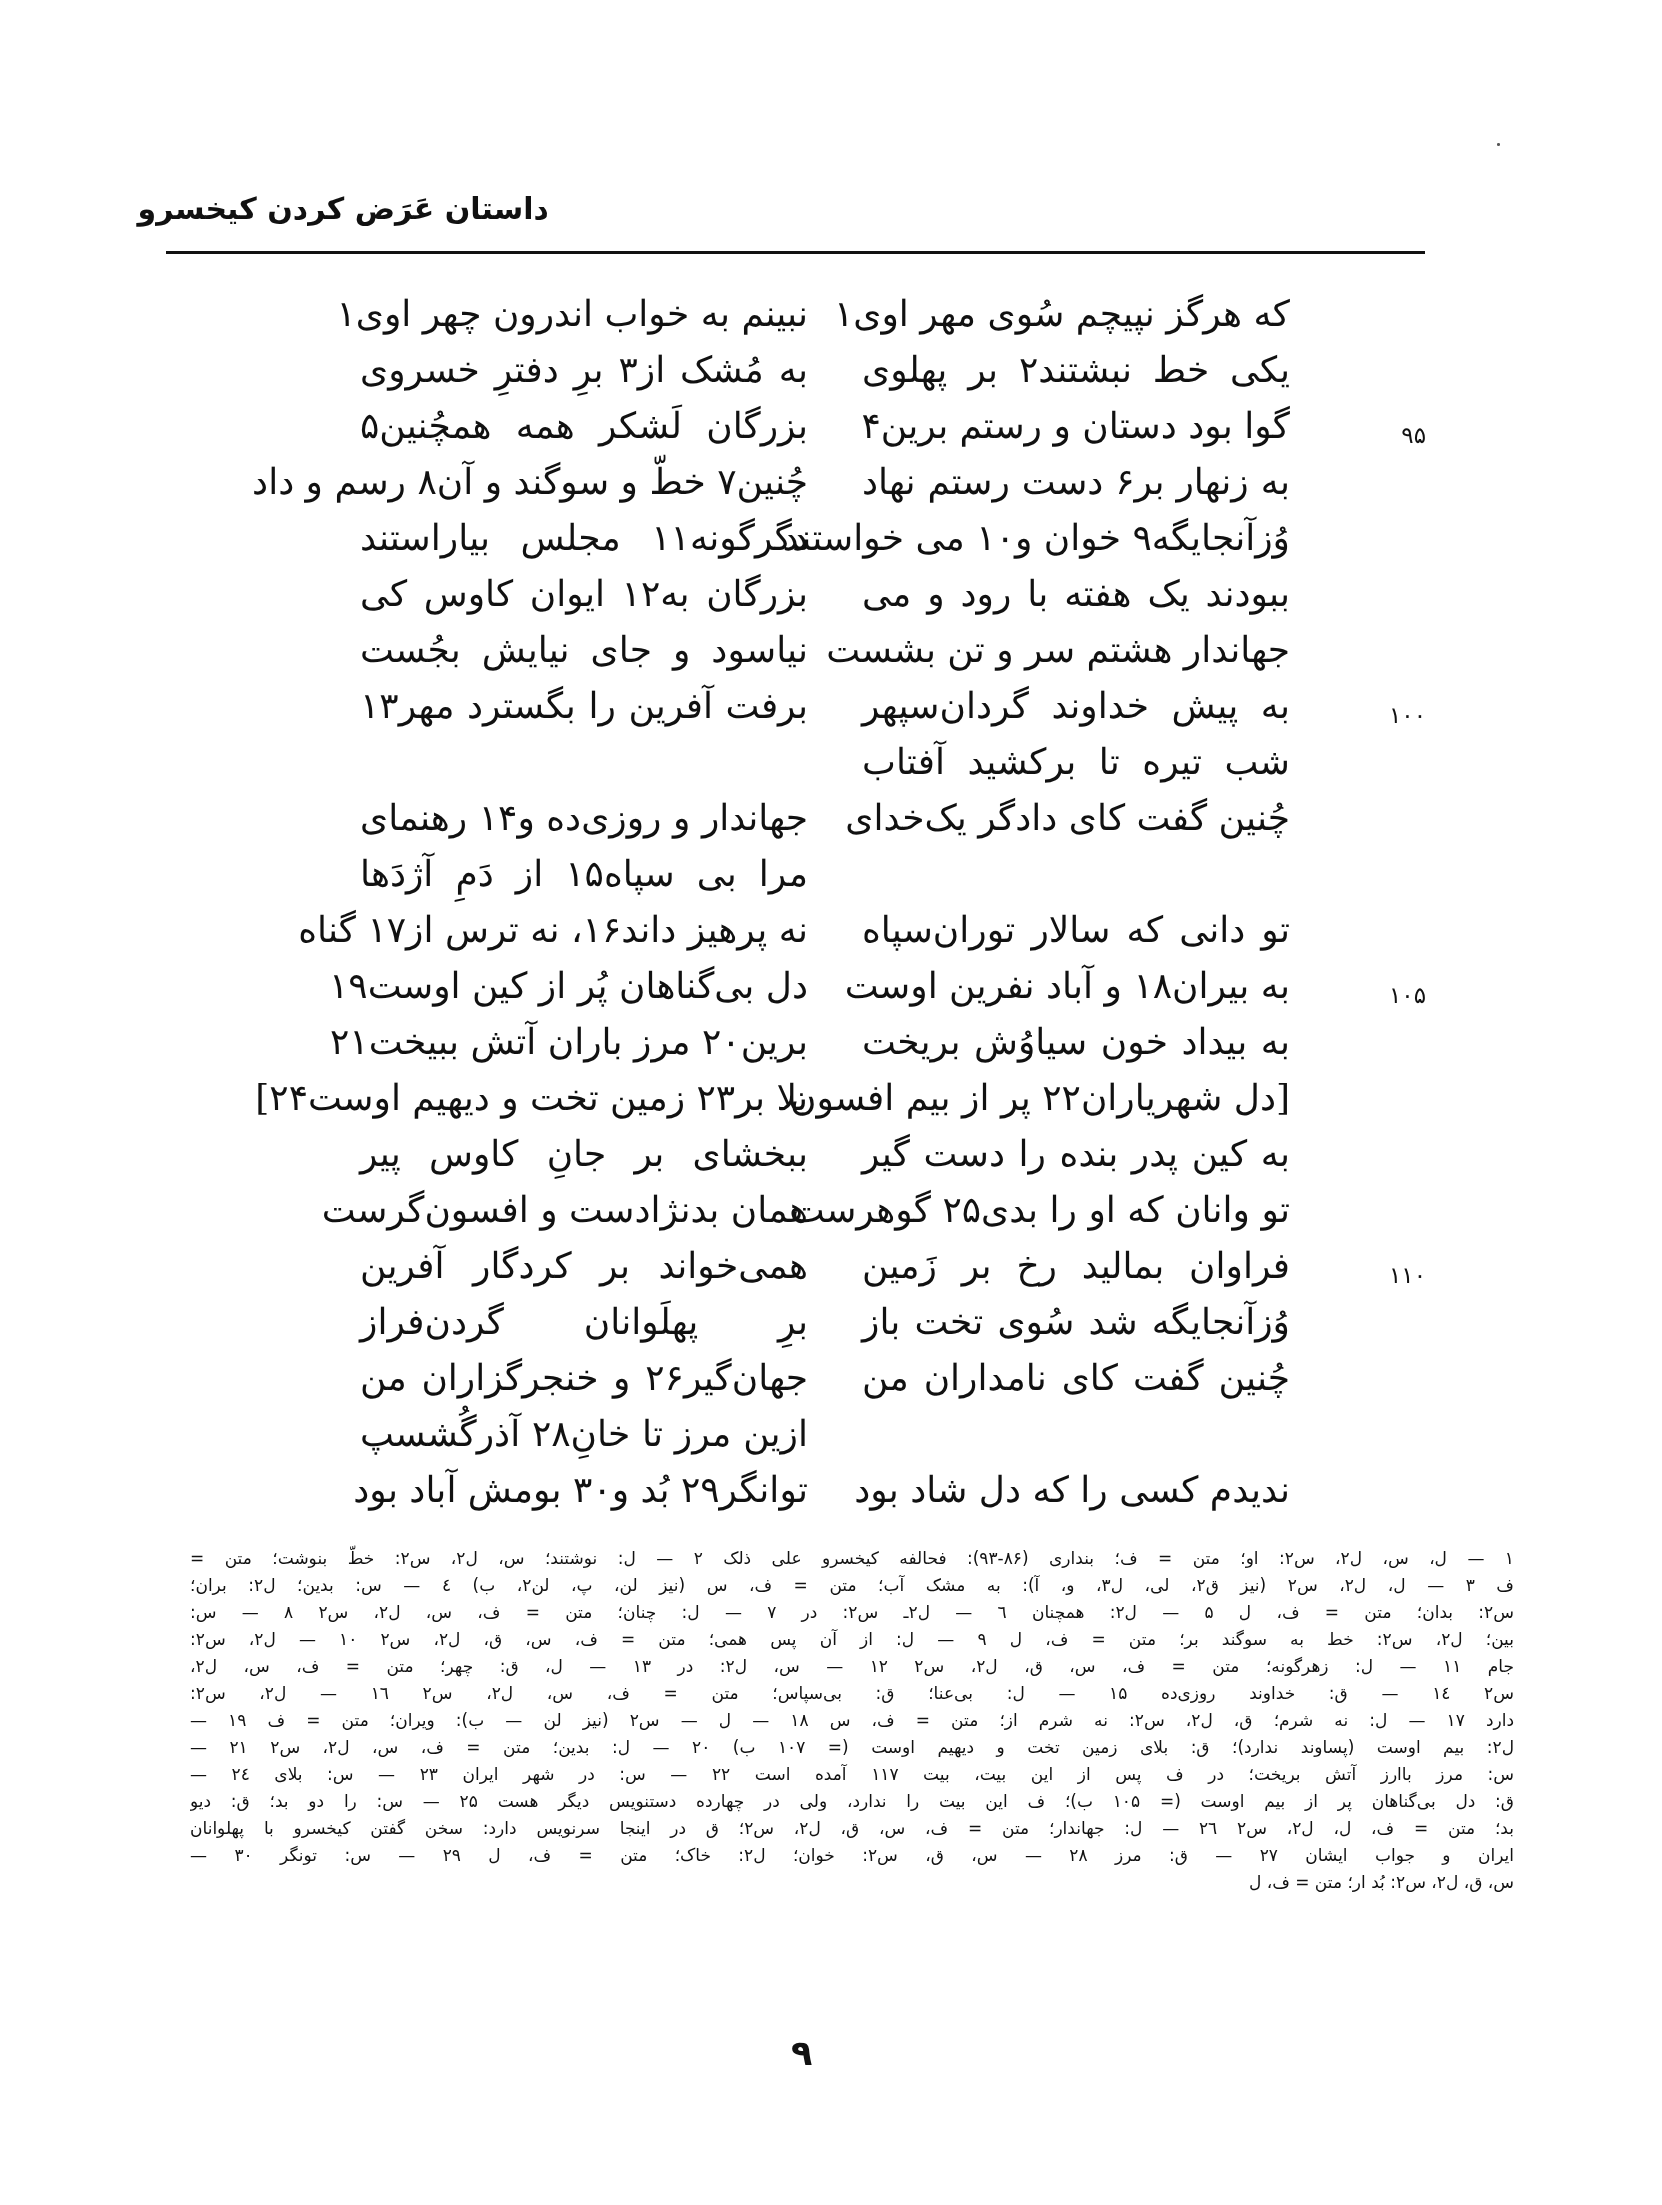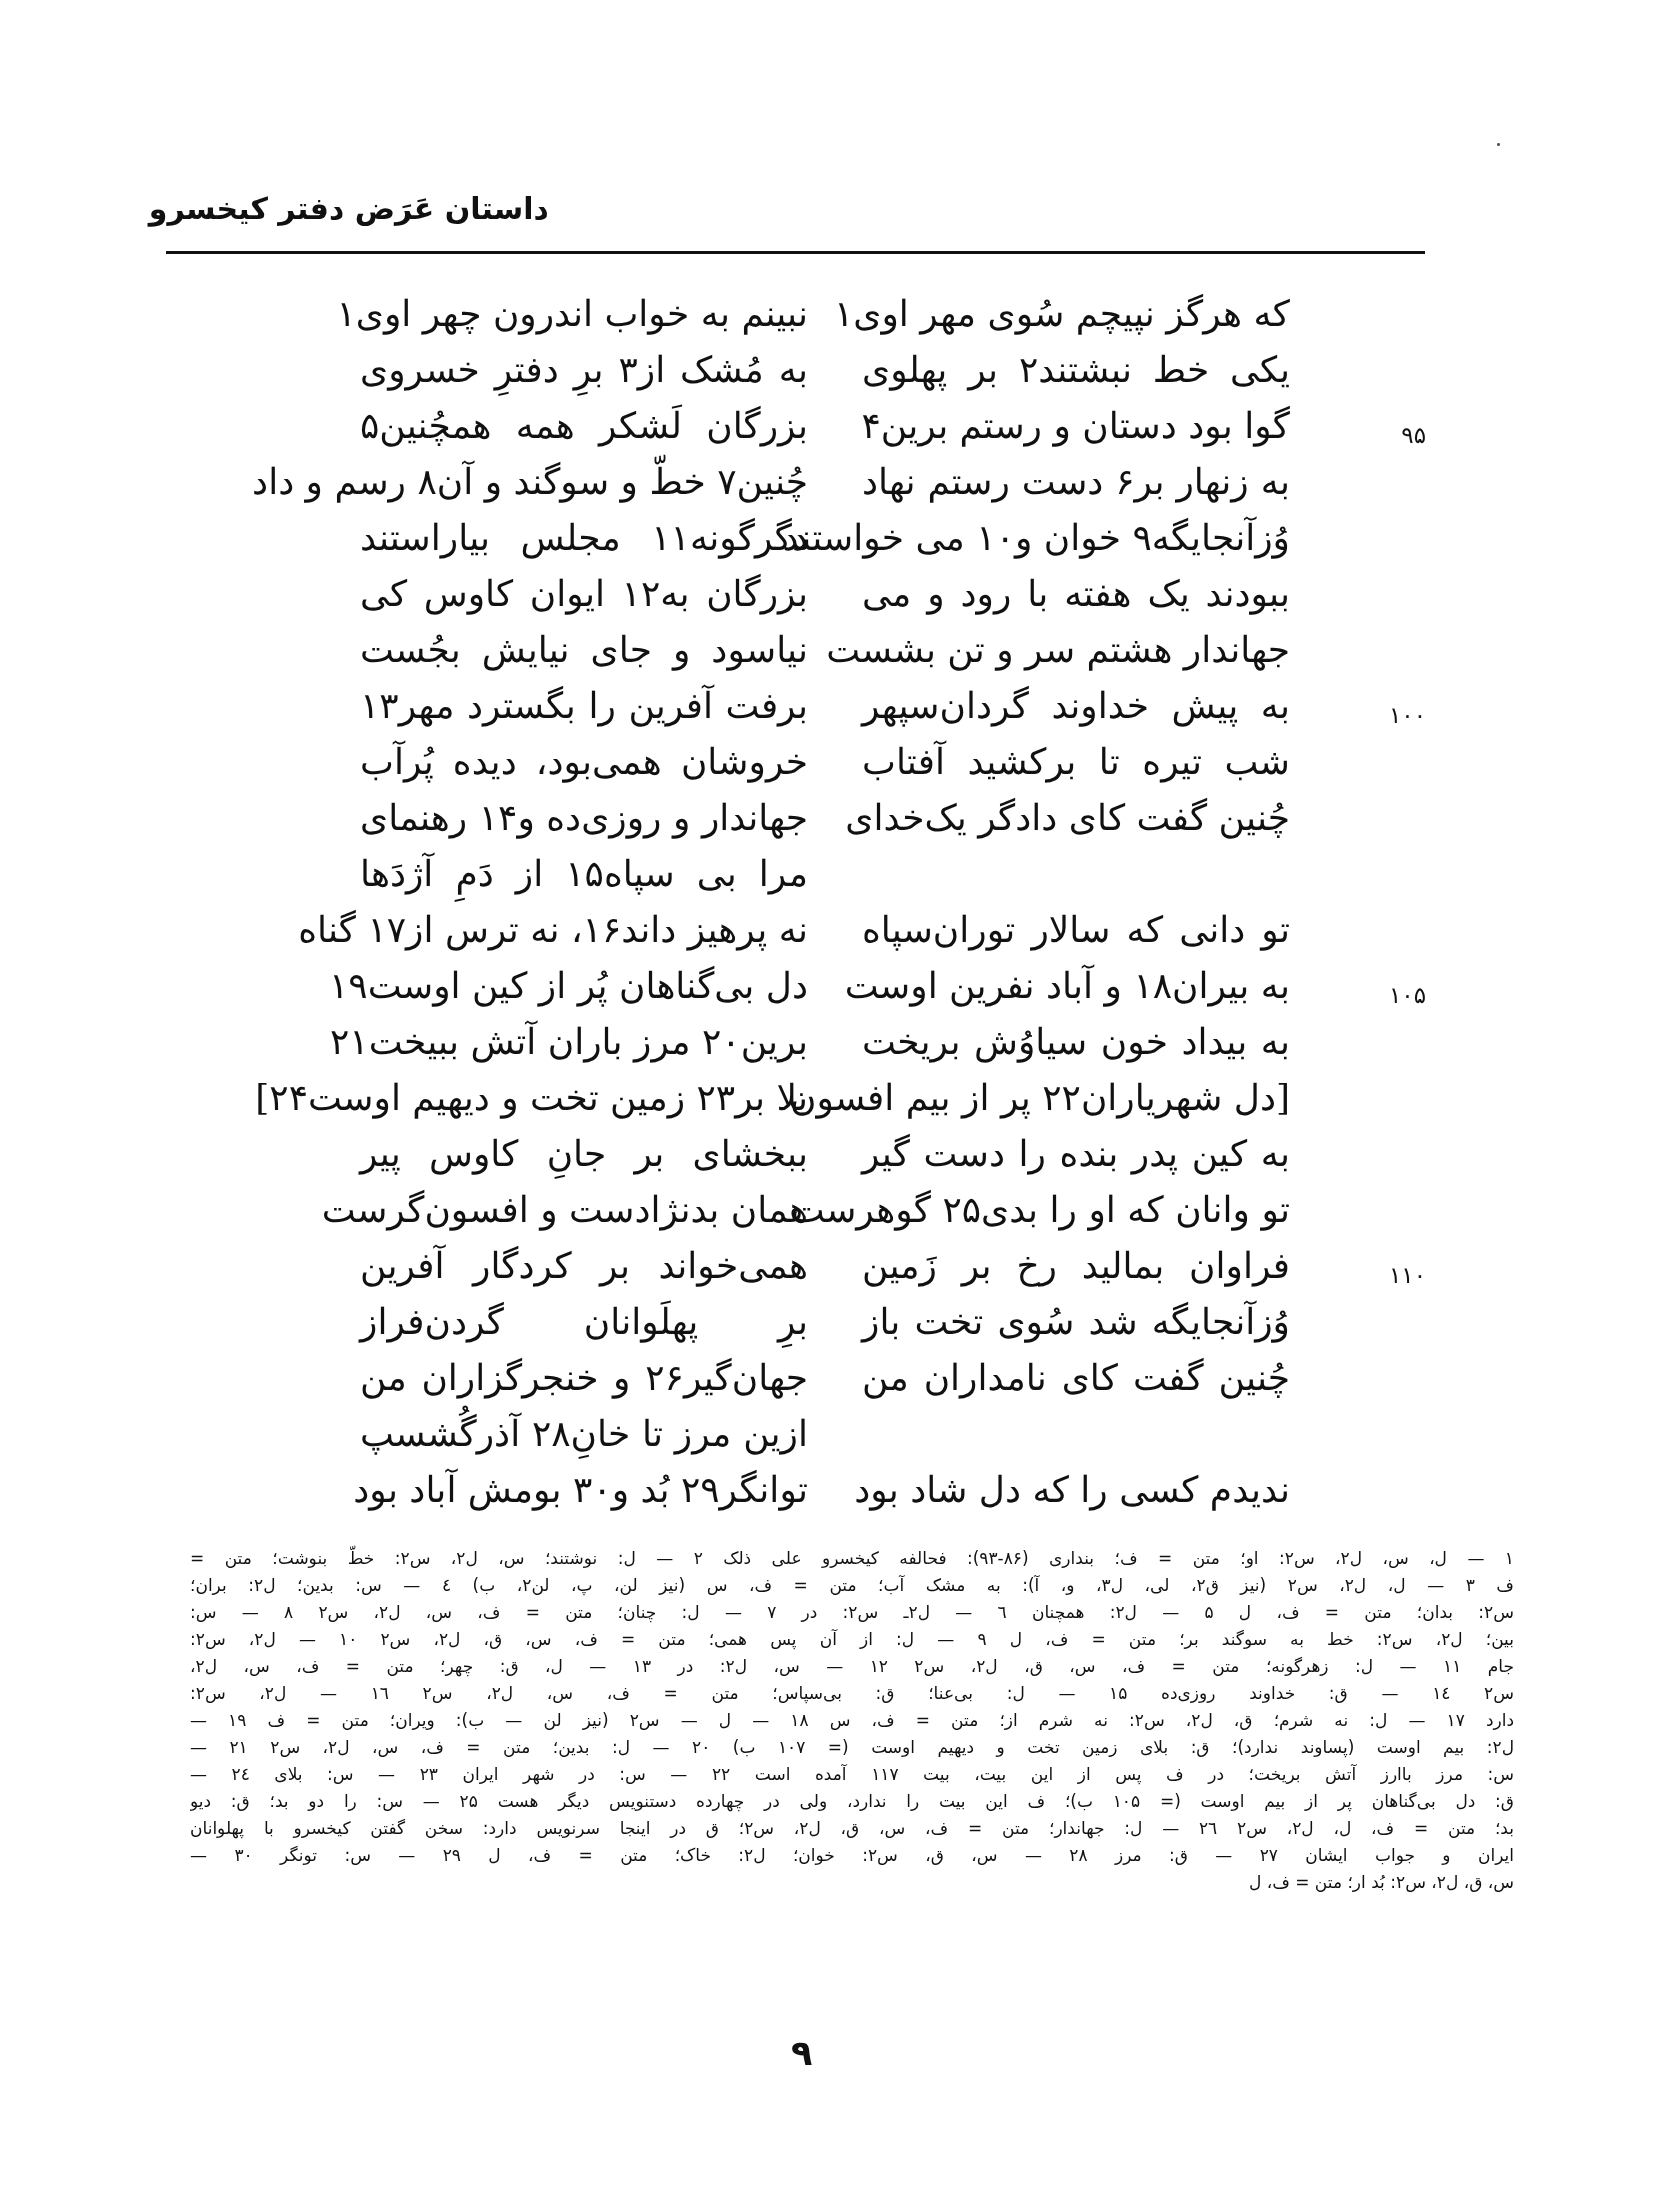--- a/index.html
+++ b/index.html
@@ -17,21 +17,21 @@
     .fn-line { white-space: nowrap; overflow: hidden; text-align: justify; text-align-last: justify; height: 27px; }
     .page-number { position: absolute; left: 791px; top: 2033px; font-size: 35px; font-weight: bold; font-family: "DejaVu Sans", sans-serif; }
     .speck { position: absolute; left: 1497px; top: 143px; width: 2.7px; height: 2.7px; background: #555; border-radius: 50%; }
   </style>
 </head>
 <body>
 
 <div class="page">
   <div class="speck"></div>
 
-  <div class="header-title">داستان عَرَض دفتر کیخسرو</div>
+  <div class="header-title">داستان عَرَض کردن کیخسرو</div>
   <div class="header-rule"></div>
 
   <div class="verse-block" id="verse-block">
       <div class="verse-row" style="top: 0px;">
         <span class="verse-num"></span>
         <span class="hemistich hem-right">که هرگز نپیچم سُوی مهر اوی۱</span>
         <span class="hemistich hem-left">نبینم به خواب اندرون چهر اوی۱</span>
       </div>
       <div class="verse-row" style="top: 56px;">
         <span class="verse-num"></span>
@@ -64,21 +64,20 @@
         <span class="hemistich hem-right">جهاندار هشتم سر و تن بشست</span>
       </div>
       <div class="verse-row" style="top: 392px;">
         <span class="verse-num">۱۰۰</span>
         <span class="hemistich hem-right">به پیش خداوند گردان‌سپهر</span>
         <span class="hemistich hem-left">برفت آفرین را بگسترد مهر۱۳</span>
       </div>
       <div class="verse-row" style="top: 448px;">
         <span class="verse-num"></span>
         <span class="hemistich hem-right">شب تیره تا برکشید آفتاب</span>
-        <span class="hemistich hem-left">خروشان همی‌بود، دیده پُرآب</span>
       </div>
       <div class="verse-row" style="top: 504px;">
         <span class="verse-num"></span>
         <span class="hemistich hem-right">چُنین گفت کای دادگر یک‌خدای</span>
         <span class="hemistich hem-left">جهاندار و روزی‌ده و۱۴ رهنمای</span>
       </div>
       <div class="verse-row" style="top: 560px;">
         <span class="verse-num"></span>
         <span class="hemistich hem-left">مرا بی سپاه۱۵ از دَمِ آژدَها</span>
       </div>

